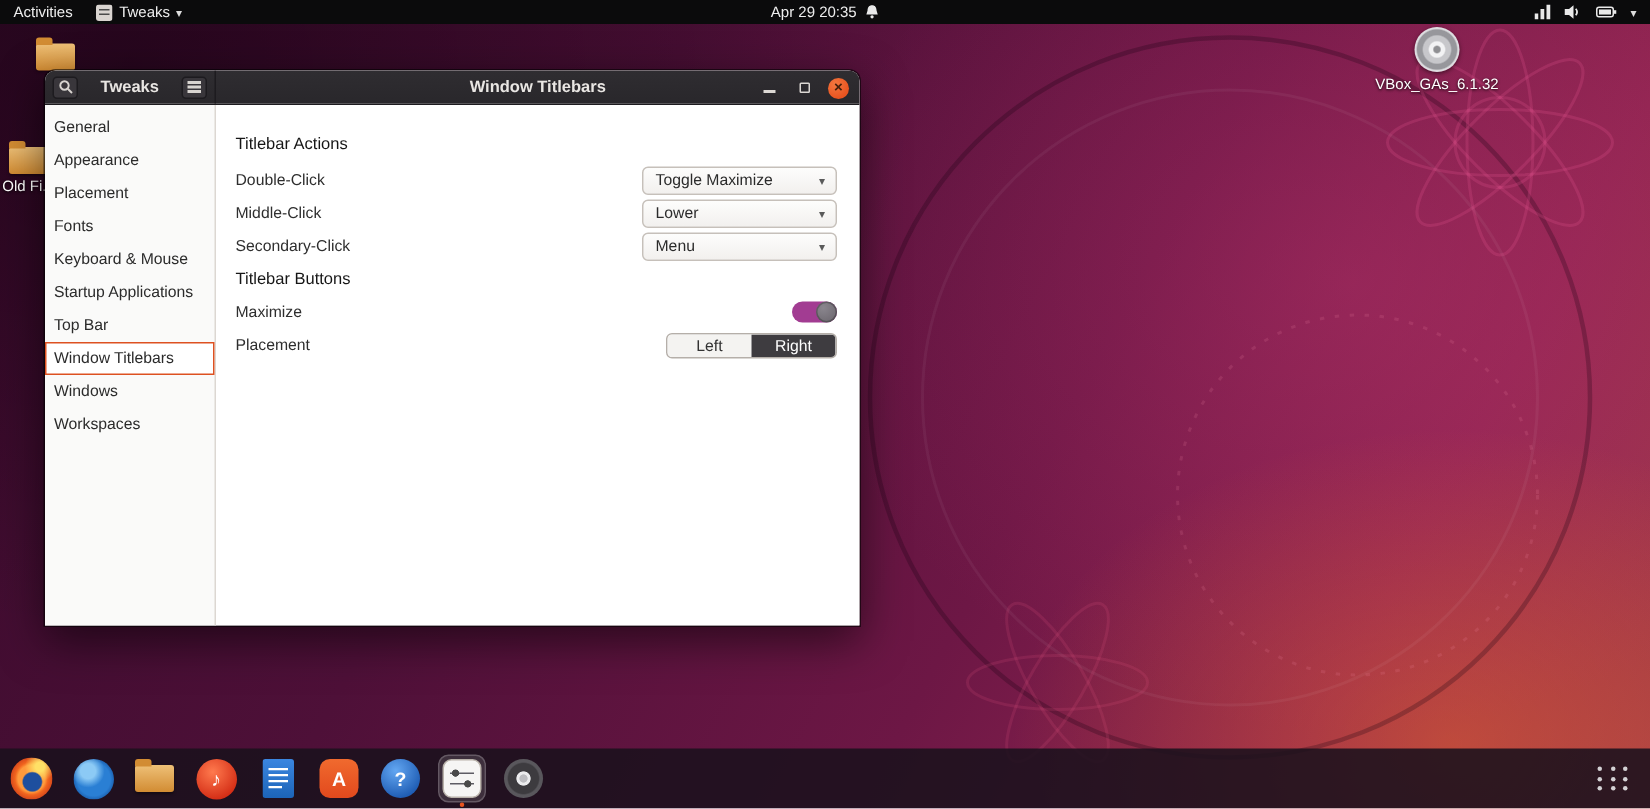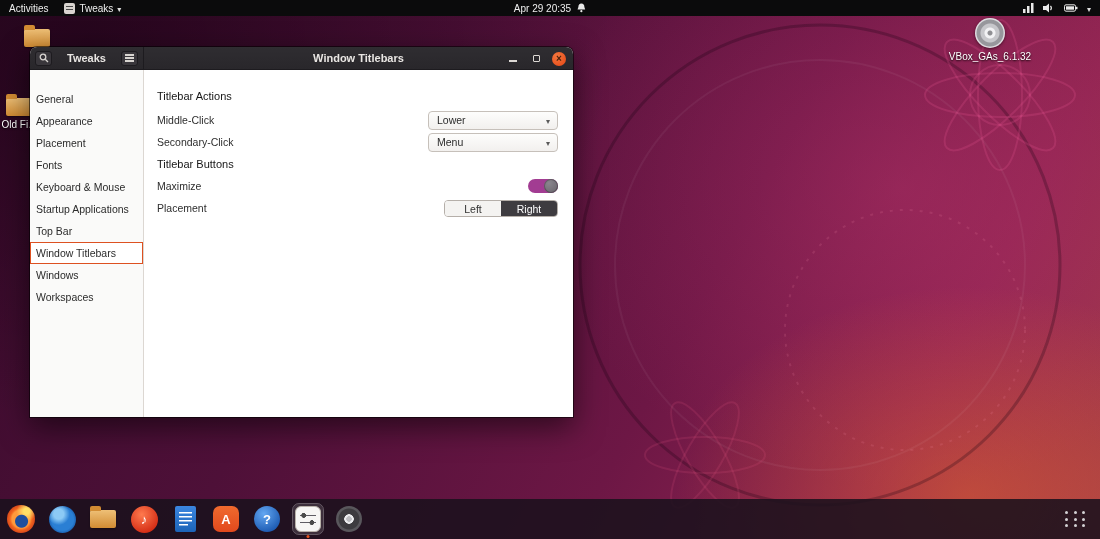--- a/index.html
+++ b/index.html
@@ -48,21 +48,21 @@
   .hb-right { flex:1; position:relative; display:flex; align-items:center; justify-content:center; }
   .win-controls { position:absolute; right:7px; top:0; height:23px; display:flex; align-items:center; gap:9px; }
   .wc-btn { background:none; border:none; padding:0; width:14px; height:14px; display:flex; align-items:center; justify-content:center; cursor:pointer; }
   .min-glyph { width:8px; height:1.5px; background:#dcd8d4; margin-top:5px; }
   .max-glyph { width:7px; height:7px; border:1.3px solid #dcd8d4; border-radius:1px; }
   .close-btn { width:14px; height:14px; border-radius:50%; background:radial-gradient(circle at 35% 30%, #f3773f, #e95420 70%); border:none;
     color:#47200c; font-size:10px; font-weight:bold; line-height:13px; text-align:center; cursor:pointer; padding:0; }
   .close-btn::after { content:"×"; }
 
   .win-body { display:flex; height:calc(100% - 23px); background:#fff; }
-  .sidebar { width:114px; background:#fafaf9; border-right:1px solid #dcd7d2; padding-top:18px; }
+  .sidebar { width:114px; background:#fafaf9; border-right:1px solid #dcd7d2; padding-top:4px; }
   .side-item { height:22px; line-height:20px; padding-left:5px; font-size:10.5px; color:#2b2b2b;
     border:1px solid transparent; cursor:pointer; white-space:nowrap; }
   .side-item.selected { border-color:#dd5121; background:#fff; }
 
   .content { flex:1; padding:17px 15px 0 13px; }
   .section-heading { font-size:11px; font-weight:normal; color:#161616; height:22px; line-height:18px; }
   .row { height:22px; display:flex; align-items:center; justify-content:space-between; }
   .row.slim { height:18px; }
   .lbl { font-size:10.5px; color:#2e2e2e; }
   .select { width:130px; height:19px; border:1px solid #c6c0ba; border-radius:4px;
@@ -140,21 +140,21 @@
     </g>
   </svg>
 
   <div class="desk-icon" style="left:2px; top:24px;">
     <div class="folder"></div>
   </div>
   <div class="desk-icon" style="left:-16px; top:93px;">
     <div class="folder"></div>
     <div class="desk-label">Old Fi...</div>
   </div>
-  <div class="desk-icon" style="left:955px; top:18px;">
+  <div class="desk-icon" style="left:923px; top:18px;">
     <div class="cd"></div>
     <div class="desk-label">VBox_GAs_6.1.32</div>
   </div>
 
   <div class="topbar">
     <div class="tb-left">
       <div class="tb-item">Activities</div>
       <div class="tb-item">
         <span class="appmenu-icon"></span>
         <span>Tweaks</span>
@@ -225,20 +225,27 @@
         <div class="side-item">Startup Applications</div>
         <div class="side-item">Top Bar</div>
         <div class="side-item selected">Window Titlebars</div>
         <div class="side-item">Windows</div>
         <div class="side-item">Workspaces</div>
       </div>
 
       <div class="content">
         <div class="section-heading">Titlebar Actions</div>
 
+        <div class="row">
+          <span class="lbl">Double-Click</span>
+          <div class="select">
+            <span>Toggle Maximize</span>
+            <span class="dd-chev"></span>
+          </div>
+        </div>
 
         <div class="row">
           <span class="lbl">Middle-Click</span>
           <div class="select">
             <span>Lower</span>
             <span class="dd-chev"></span>
           </div>
         </div>
 
         <div class="row">

